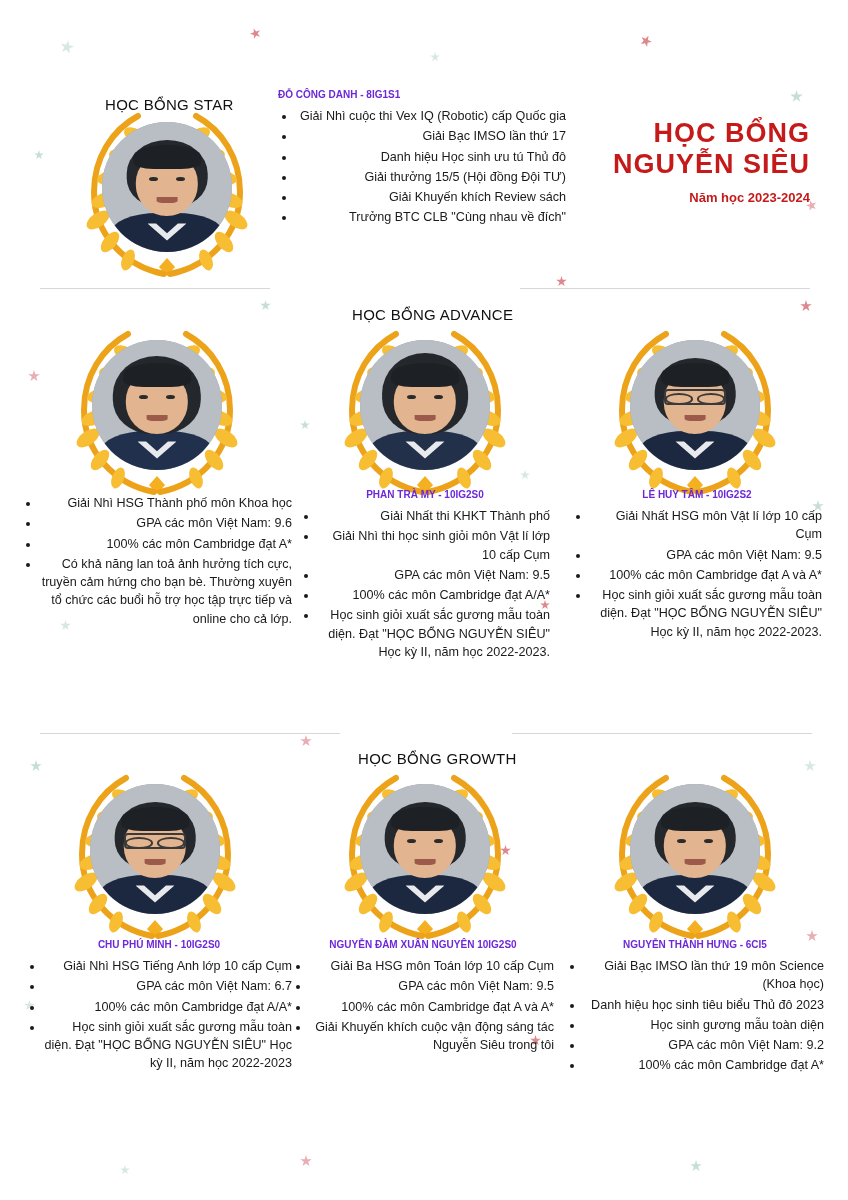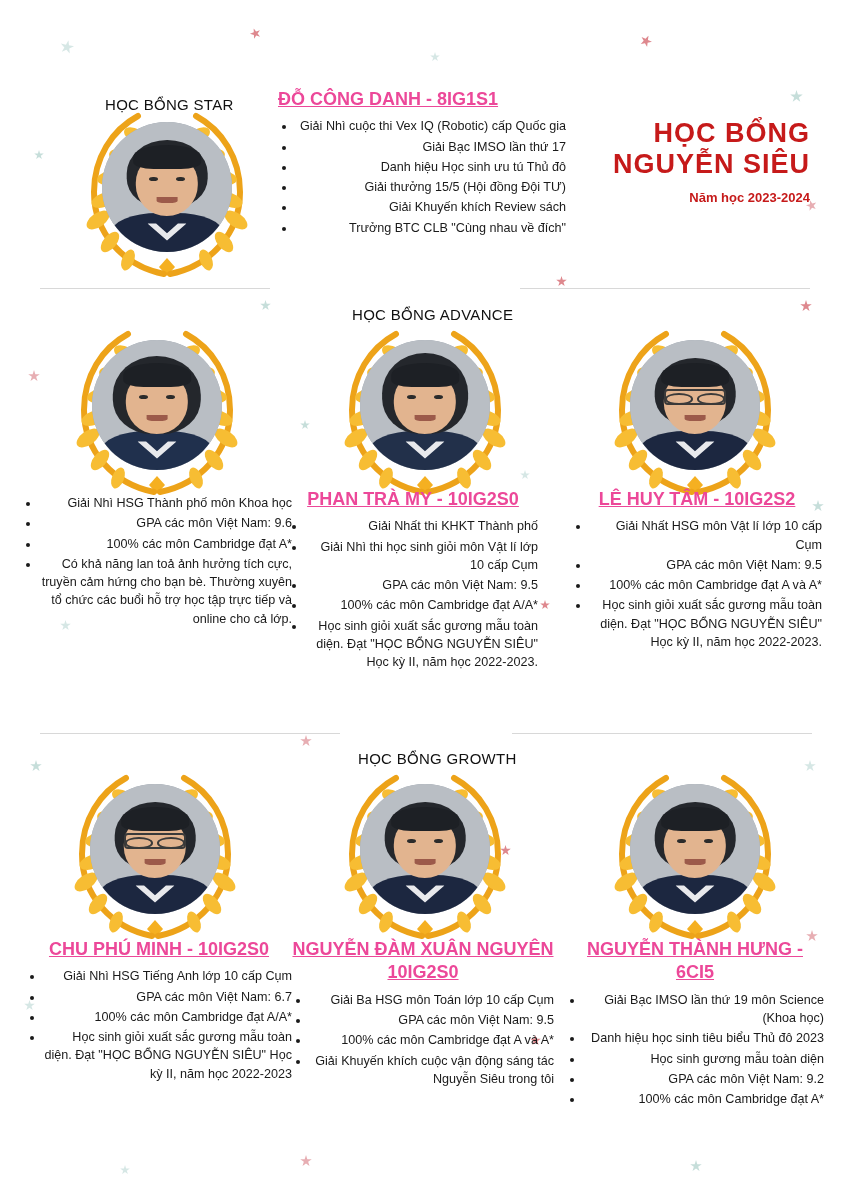--- a/index.html
+++ b/index.html
@@ -77,25 +77,24 @@
     font-size: 15px;
     letter-spacing: .3px;
     color: #111;
     text-transform: uppercase;
     margin-top: 24px;
   }
 
   
   .name {
     font-weight: 700;
-    font-size: 18px;
-    color: #ec4899;
+    font-size: 10px;
+    color: #6d28d9;
     text-align: center;
     line-height: 1.3;
-    text-decoration: underline;
   }
   ul.achv {
     margin: 6px 0 0 0;
     padding-left: 18px;
     font-size: 12.6px;
     line-height: 1.45;
     color: #1a1a1a;
     text-align: right;
   }
   ul.achv li { margin-bottom: 2px; }
@@ -285,21 +284,21 @@
       <div class="p-body" style="background:#22304a"></div>
         <div class="p-collar"></div>
       <div class="p-hair" style="width:66%;height:62%;top:10%"></div>
       <div class="p-face"></div>
         <div class="p-fringe"></div>
       <div class="p-eye l"></div>
         <div class="p-eye r"></div>
         <div class="p-mouth"></div>
     </div>
   </div>
-  <div class="abs" style="left:288px;top:488px;width:250px;">
+  <div class="abs" style="left:300px;top:488px;width:250px;">
     <div class="name">PHAN TRÀ MY - 10IG2S0</div>
     <ul class="achv">
       <li>Giải Nhất thi KHKT Thành phố</li>
       <li>Giải Nhì thi học sinh giỏi môn Vật lí lớp 10 cấp Cụm</li>
       <li>GPA các môn Việt Nam: 9.5</li>
       <li>100% các môn Cambridge đạt A/A*</li>
       <li>Học sinh giỏi xuất sắc gương mẫu toàn diện. Đạt "HỌC BỔNG NGUYỄN SIÊU" Học kỳ II, năm học 2022-2023.</li>
     </ul>
   </div>
 

